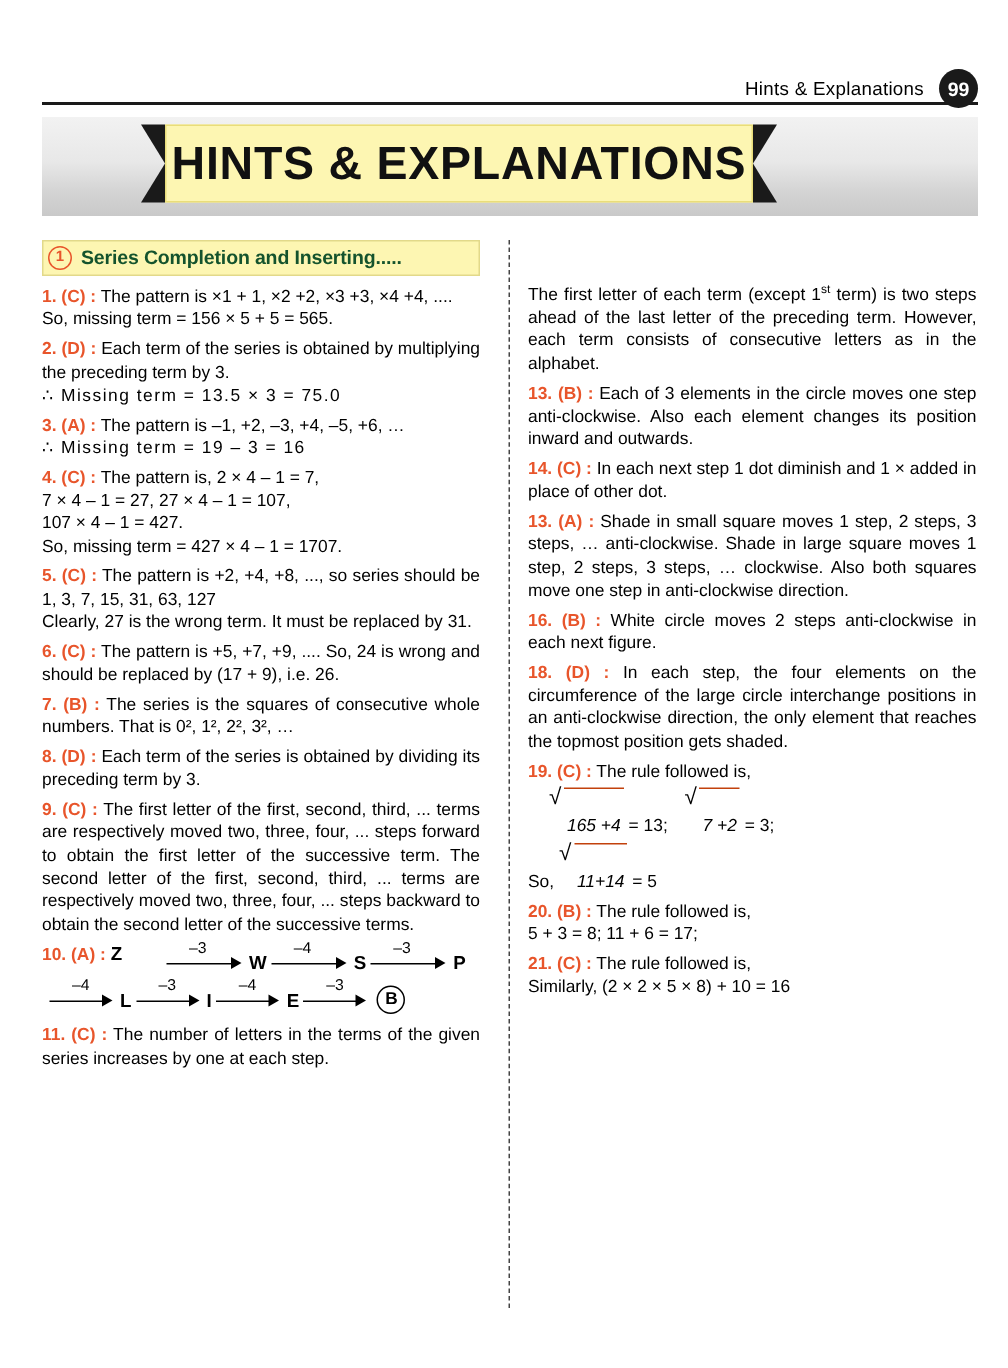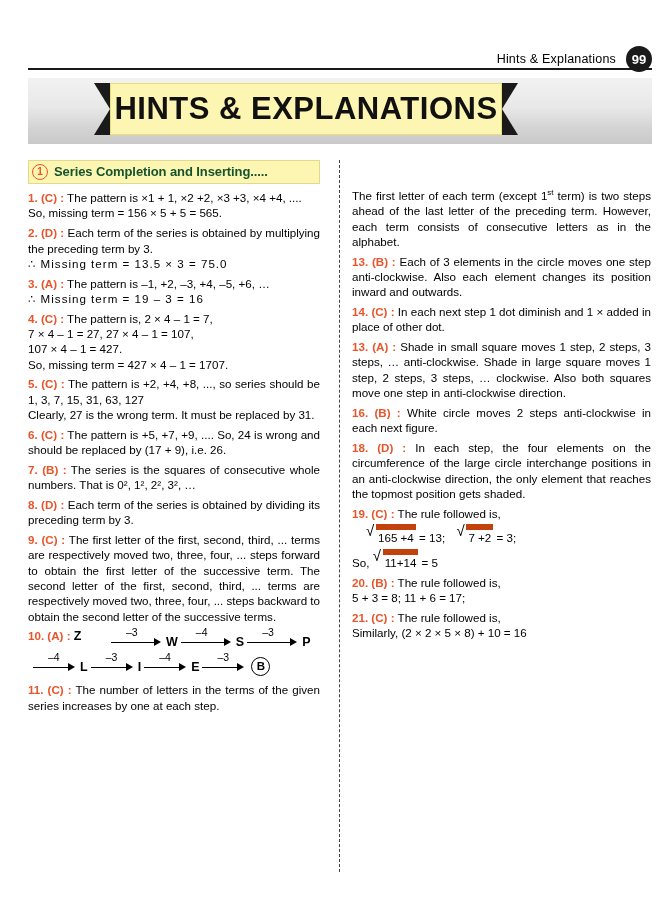--- a/index.html
+++ b/index.html
@@ -136,23 +136,24 @@
 
   sup { font-size: 8px; vertical-align: super; }
 
   
   .radical {
     display: inline-block;
     position: relative;
     padding-left: 10px;
   }
   .radical .rbar {
-    border-top: 6px solid #c2410c;
-    padding: 0 2px 0 2px;
+    border-top: 1px solid #c2410c;
+    padding: 17px 2px 0 2px;
     display: inline-block;
+    font-style: italic;
   }
   .radical .rsym {
     position: absolute; left: 0; top: -1px;
     font-size: 15px; line-height: 1;
   }
 
   
   .diagram { margin: 3px 0 4px 2px; }
   .diag-row {
     display: flex; align-items: center;

